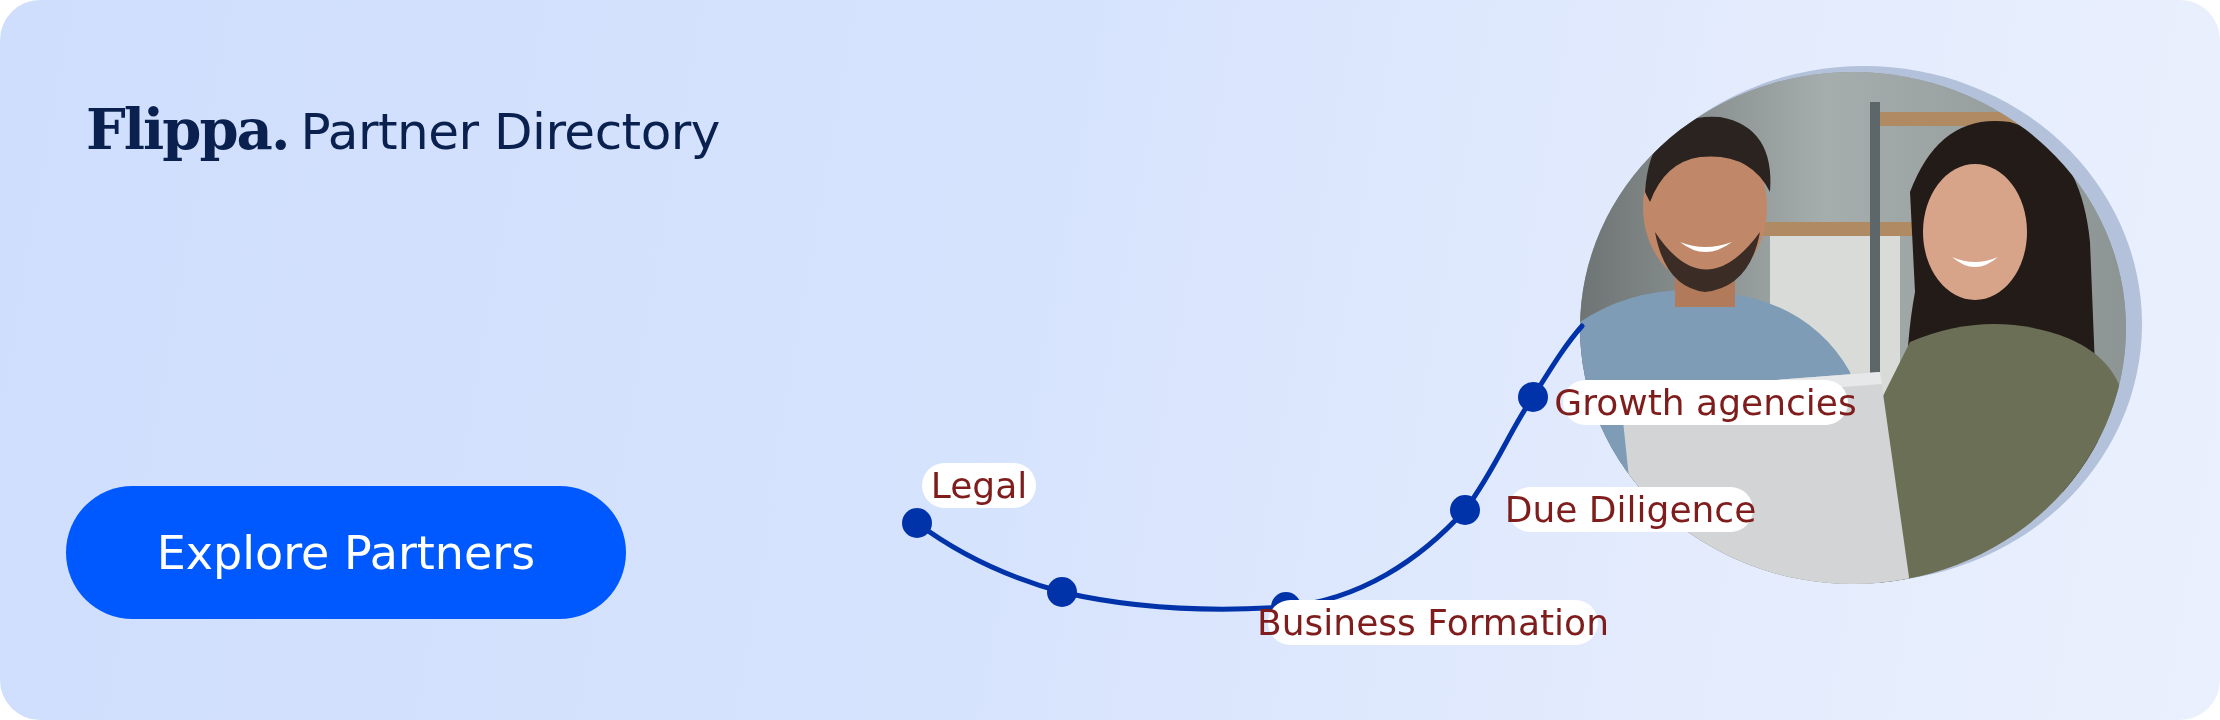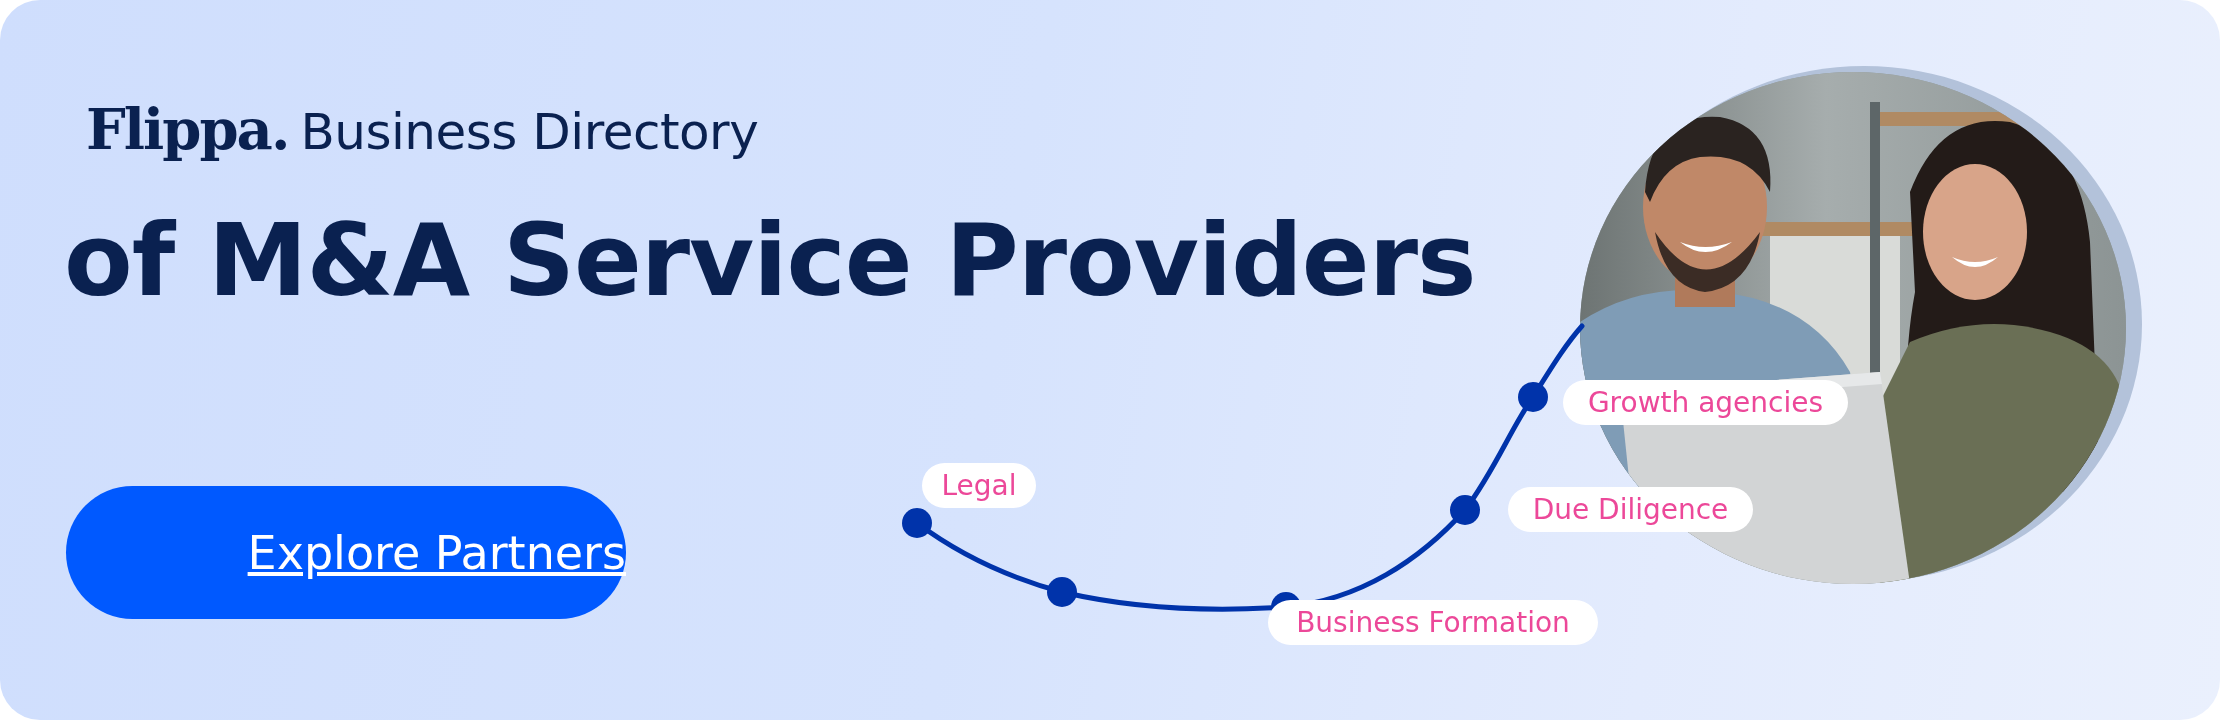--- a/index.html
+++ b/index.html
@@ -15,51 +15,50 @@
   .headline {
     position:absolute; left:64px; top:204px; margin:0;
     font-family:"DejaVu Sans", sans-serif; font-weight:bold; font-size:100px; line-height:114px;
     color:#0a2150; letter-spacing:-1px; white-space:nowrap;
   }
   .headline span { display:block; }
   .cta {
     position:absolute; left:66px; top:486px; width:560px; height:133px;
     border:none; border-radius:67px; background:#0059ff; color:#ffffff;
     font-family:"DejaVu Sans", sans-serif; font-size:46px; cursor:pointer;
-    display:flex; align-items:center; justify-content:flex-end; padding:0;text-decoration:underline;
+    display:flex; align-items:center; justify-content:center; padding:0;
   }
   .curve-svg { position:absolute; left:0; top:0; width:2220px; height:720px; pointer-events:none; }
   .pill {
     position:absolute; height:45px; border-radius:23px; background:#ffffff;
-    color:#ec4899; font-family:"DejaVu Sans", sans-serif; font-size:28px;
+    color:#7f1d1d; font-family:"DejaVu Sans", sans-serif; font-size:36px;
     display:flex; align-items:center; justify-content:center; white-space:nowrap;
     box-sizing:border-box; padding:4px 16px;
   }
   .photo-ring {
     position:absolute; left:1586px; top:66px; width:556px; height:516px; border-radius:50%;
     background:#b3c2da;
   }
   .photo {
     position:absolute; left:1580px; top:72px; width:546px; height:512px; border-radius:50%;
     overflow:hidden; background:#8f9a9c;
   }
   .photo svg { width:100%; height:100%; display:block; }
 </style>
 </head>
 <body>
 
 <div class="banner">
 
   <div class="logo">
     <span class="logo-word">Flippa.</span>
-    <span class="logo-sub">Business Directory</span>
+    <span class="logo-sub">Partner Directory</span>
   </div>
 
   <h1 class="headline">
-    <span>of M&amp;A Service Providers</span>
   </h1>
 
   <button class="cta">
     <span>Explore Partners</span>
   </button>
 
   <div class="photo-ring"></div>
   <div class="photo" title="Two smiling colleagues working together at a laptop">
     <svg viewBox="0 0 546 512" preserveAspectRatio="none">
       <defs>

